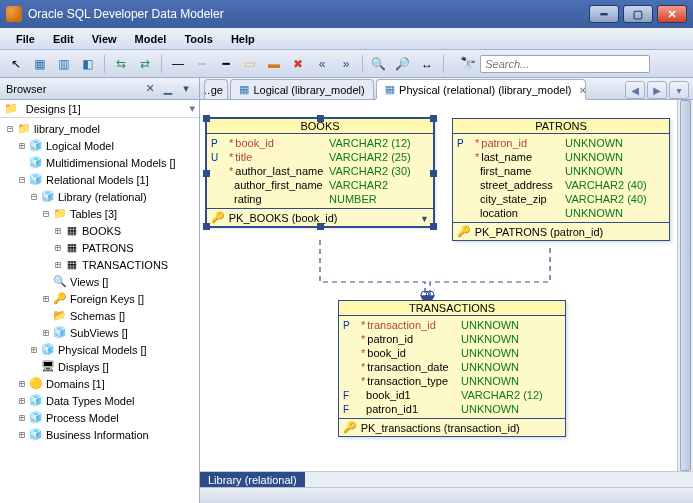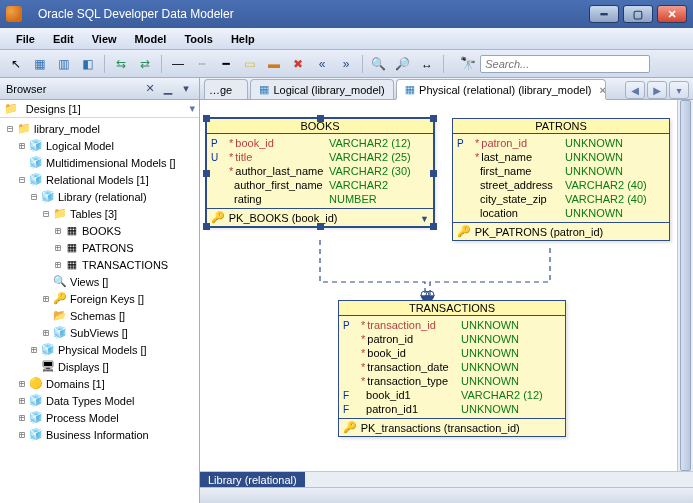--- a/index.html
+++ b/index.html
@@ -1,20 +1,20 @@
 <!DOCTYPE html>
 <html><head>
 <meta charset="utf-8">
 <style>
   * { box-sizing: border-box; }
   html, body { margin:0; padding:0; font-family: Tahoma, Verdana, sans-serif; font-size:11px; color:#000; }
   body { width:693px; height:503px; overflow:hidden; background:#ebe9ed; }
 
   .titlebar { height:28px; background: linear-gradient(to bottom, #4a6fb3 0%, #3b5e9e 100%); display:flex; align-items:center; padding:0 6px; position:relative; }
-  .titlebar .title { color:#fff; font-size:12px; flex:1; display:flex; align-items:center; gap:16px; }
+  .titlebar .title { color:#fff; font-size:12px; flex:1; display:flex; align-items:center; gap:6px; }
   .titlebar .logo { width:16px; height:16px; background: radial-gradient(circle at 30% 30%, #f3a24c, #d36e12 70%); border-radius:3px; }
   .winbtns { display:flex; gap:4px; }
   .winbtn { width:30px; height:18px; border-radius:3px; background:linear-gradient(to bottom,#c8d7ee,#8fa3c3); border:1px solid #233a66; display:flex; align-items:center; justify-content:center; color:#233a66; font-weight:bold; cursor:pointer; }
   .winbtn.close { background:linear-gradient(to bottom,#f19b8c,#d6442c); color:#fff; }
 
   .menubar { height:22px; background:linear-gradient(to bottom,#eff3fa,#d4def0); display:flex; align-items:center; padding:0 8px; gap:2px; border-bottom:1px solid #a5b6d5; }
   .menuitem { padding:2px 8px; cursor:pointer;font-weight:bold; }
   .menuitem u { text-decoration: underline; }
 
   .toolbar { height:28px; background:linear-gradient(to bottom,#e9eef8,#d0daea); display:flex; align-items:center; padding:0 6px; gap:4px; border-bottom:1px solid #9fafc7; }
@@ -38,21 +38,21 @@
   .tree-row.d0 { padding-left:2px; }
   .tree-row.d1 { padding-left:14px; }
   .tree-row.d2 { padding-left:26px; }
   .tree-row.d3 { padding-left:38px; }
   .tree-row.d4 { padding-left:50px; }
 
   .right-panel { flex:1; display:flex; flex-direction:column; background:#fff; position:relative; overflow:hidden; }
   .tabbar { height:22px; background:linear-gradient(to bottom,#eef2fa,#cfd9e8); border-bottom:1px solid #9fafc7; display:flex; align-items:flex-end; padding:0 4px; gap:2px; }
   .tab { height:20px; padding:0 8px; display:flex; align-items:center; gap:4px; background:#e5eaf3; border:1px solid #a5b1c4; border-bottom:none; border-radius:4px 4px 0 0; cursor:pointer; font-size:11px; max-width:210px; white-space:nowrap; overflow:hidden; }
   .tab.active { background:#fff; position:relative; z-index:2; box-shadow:0 1px 0 #fff; }
-  .tab.spec { width:44px; justify-content:flex-start; padding:0 4px; }
+  .tab.spec { width:24px; justify-content:flex-end; padding:0 4px; }
   .tab .close-x { margin-left:4px; color:#888; font-weight:bold; cursor:pointer; }
   .tabnav { margin-left:auto; display:flex; gap:2px; }
   .tabnav .nav { width:20px; height:18px; border:1px solid #a5b1c4; background:linear-gradient(to bottom,#eef3fa,#d6dfef); display:flex; align-items:center; justify-content:center; cursor:pointer; font-size:10px; color:#5f79a9; border-radius:3px; }
 
   .canvas-wrap { flex:1; position:relative; overflow:hidden; background:#fff; }
   .canvas { position:absolute; left:0; top:0; right:16px; bottom:32px; background:#fff; }
   .vscroll { position:absolute; right:0; top:0; bottom:32px; width:16px; background:#e9edf4; border-left:1px solid #c0c9d8; }
   .vscroll .thumb { position:absolute; left:2px; right:2px; top:0; height:100%; background:linear-gradient(to right,#d7e0ef,#b9c7de); border:1px solid #97a8c3; border-radius:2px; }
   .hscroll { position:absolute; left:0; right:0; bottom:16px; height:16px; background:#e9edf4; border-top:1px solid #c0c9d8; }
   .hscroll .ltab { position:absolute; left:0; top:0; height:16px; background:#2e4c8a; color:#fff; display:flex; align-items:center; padding:0 8px; font-size:11px; }

